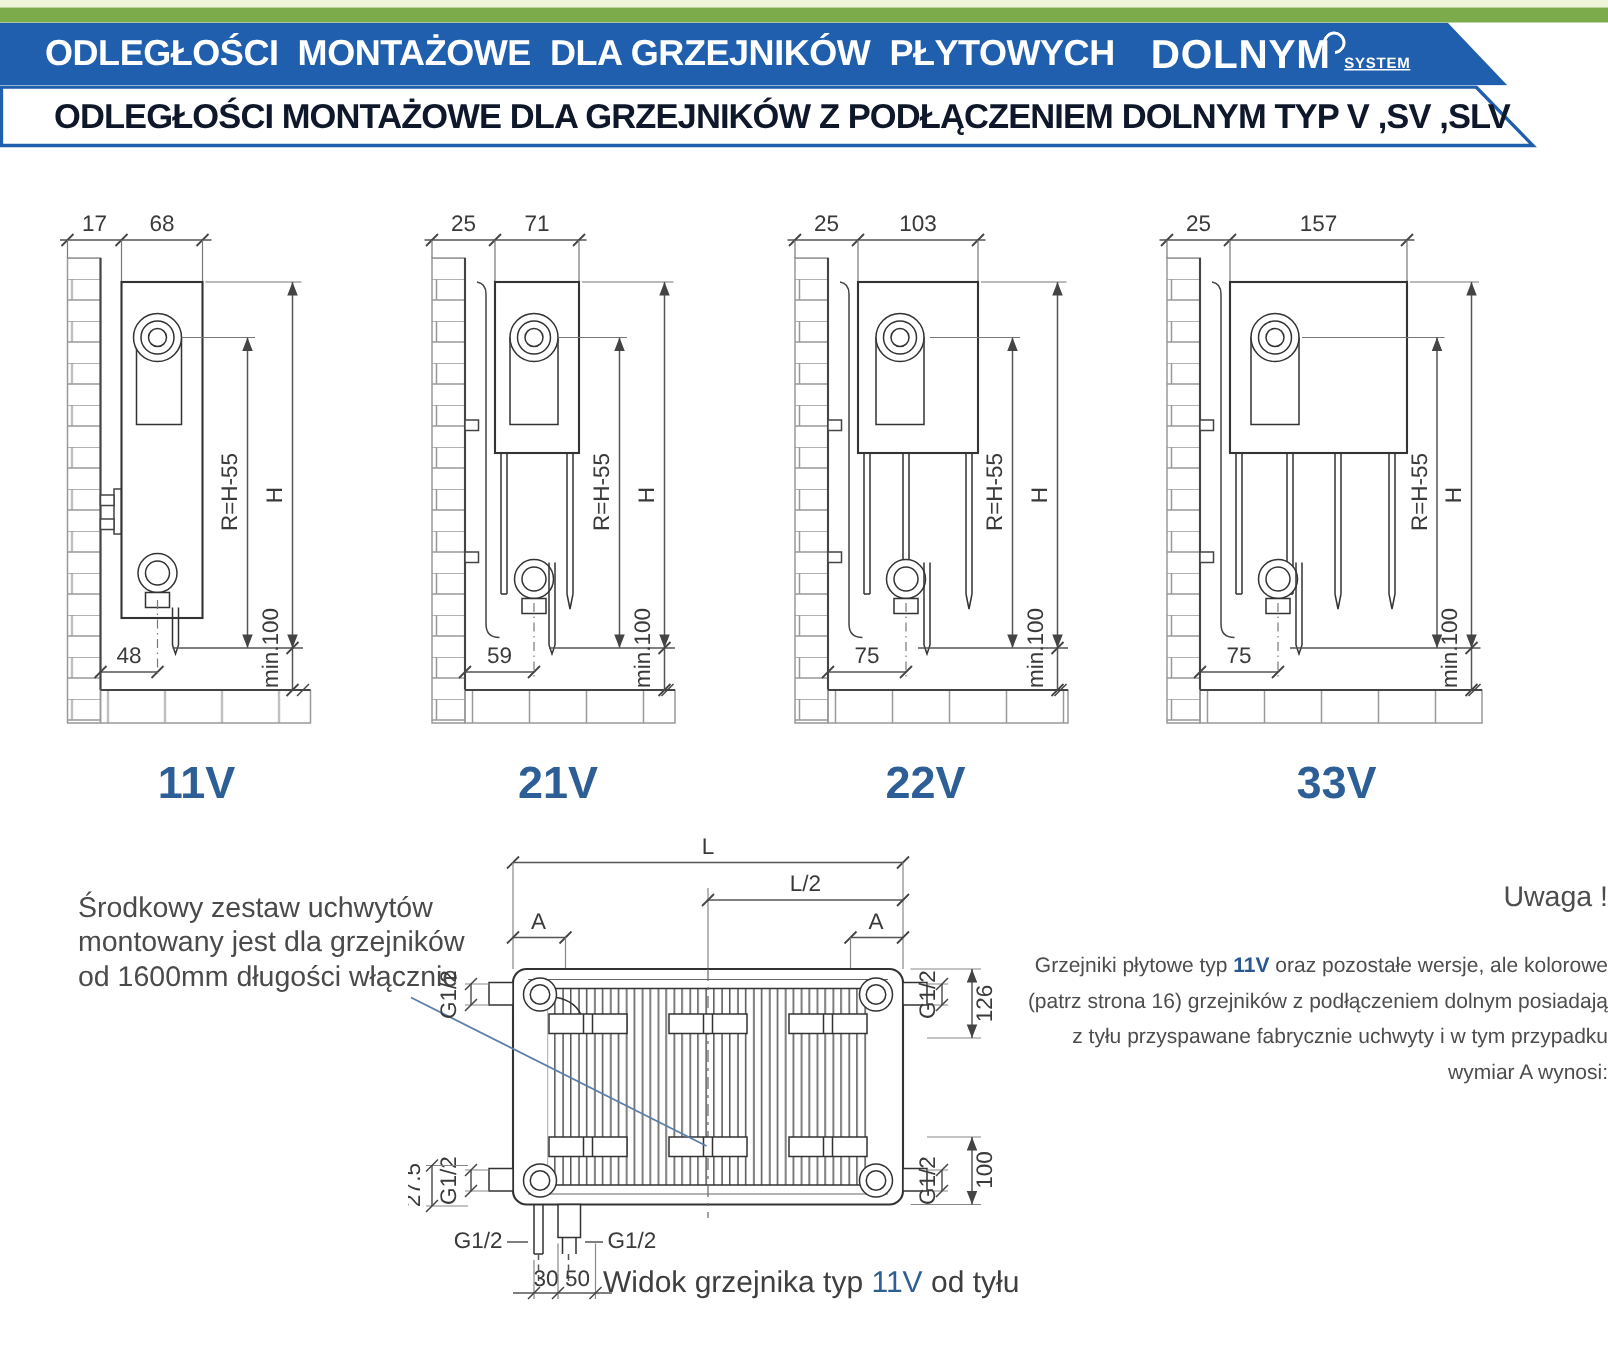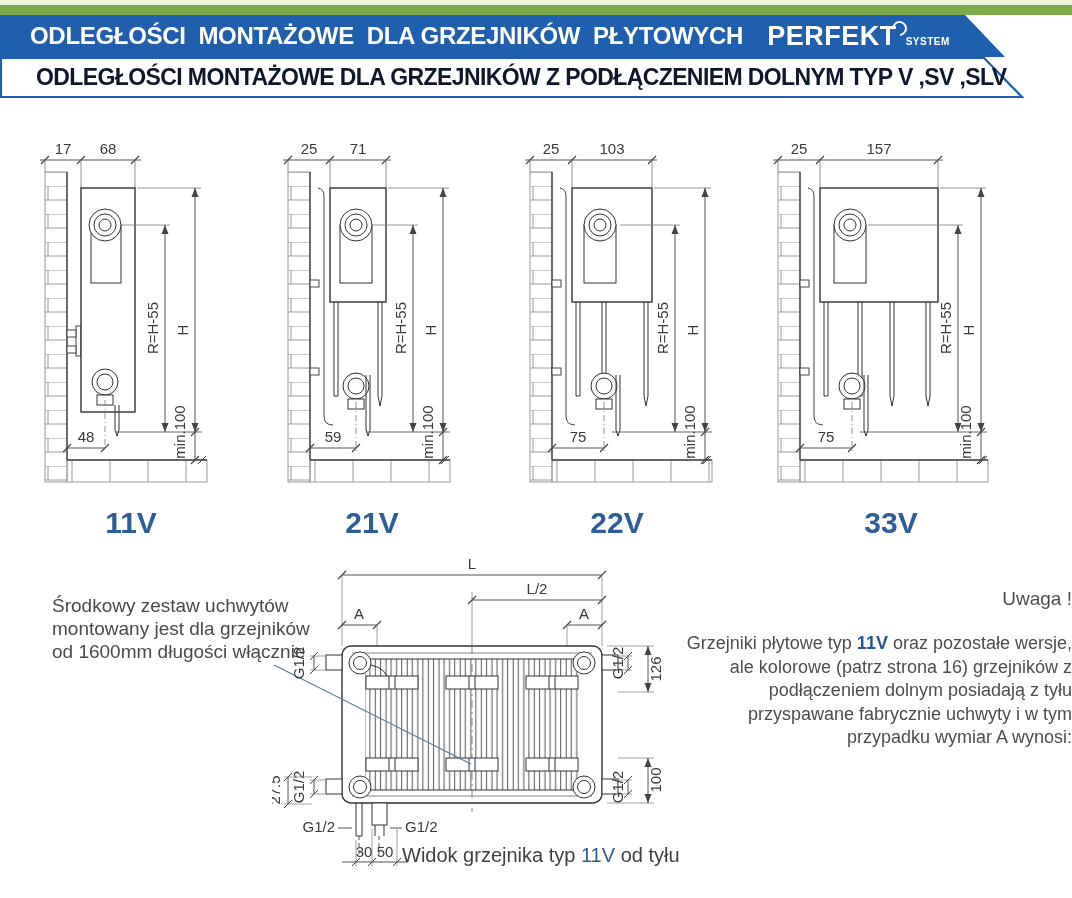--- a/index.html
+++ b/index.html
@@ -10,51 +10,51 @@
   .strip-green{position:absolute;left:0;top:5px;width:1072px;height:10px;background:#7cab4c;}
   .banner-blue{position:absolute;left:0;top:15px;width:1006px;height:42px;background:#1f5fad;
                clip-path:polygon(0 0,965px 0,1005px 100%,0 100%);
                display:flex;align-items:center;padding-left:30px;box-sizing:border-box;}
   .banner-blue .t1{color:#fff;font-weight:bold;font-size:24px;white-space:pre;letter-spacing:-0.3px;}
   .logo-wrap{display:inline-flex;align-items:baseline;margin-left:24px;color:#fff;}
   .logo-main{font-weight:bold;font-size:27px;letter-spacing:0.5px;}
   .logo-mark{position:relative;top:-9px;width:11px;height:11px;border:2.5px solid #fff;
              border-bottom-color:transparent;border-radius:50%;transform:rotate(40deg);
              margin:0 -1px 0 -5px;}
-  .logo-sub{font-size:10px;font-weight:bold;letter-spacing:0.5px;}
+  .logo-sub{font-size:10px;font-weight:bold;letter-spacing:0.5px;text-decoration:underline;}
   .banner-white-shape{position:absolute;left:0;top:57px;}
   .banner-white-text{position:absolute;left:36px;top:64px;width:950px;color:#0f172a;
                      font-weight:bold;font-size:23px;letter-spacing:-0.6px;white-space:nowrap;}
   
   .diag{position:absolute;top:130px;}
   svg text{font-family:"Liberation Sans",sans-serif;font-size:15px;fill:#3a3a3a;}
   .type-label{position:absolute;top:506px;width:100px;text-align:center;color:#2d5f96;
               font-weight:bold;font-size:30px;}
   
   .note-left{position:absolute;left:52px;top:594px;font-size:19px;line-height:23px;color:#4a4a4a;}
   .rear{position:absolute;left:272px;top:552px;}
   .caption{position:absolute;left:402px;top:844px;font-size:20px;color:#3f3f3f;}
   .note-right{position:absolute;left:678px;top:588px;width:394px;color:#4d4d4d;text-align:right;}
   .note-right .head{font-size:19px;margin-bottom:22px;}
-  .note-right .para{font-size:18px;line-height:23.5px;}
+  .note-right .para{font-size:14px;line-height:23.5px;}
   .note-right .ln{font-size:19px;margin-top:11px;}
   .hl{color:#27588f;font-weight:bold;}
   .blue-type{color:#2d5f96;}
 </style>
 </head>
 <body>
 
 <div id="page">
 
   <div class="strip-pale"></div>
   <div class="strip-green"></div>
   <div class="banner-blue">
     <span class="t1">ODLEGŁOŚCI  MONTAŻOWE  DLA GRZEJNIKÓW  PŁYTOWYCH</span>
     <span class="logo-wrap">
-      <span class="logo-main">PERFEKT</span>
+      <span class="logo-main">DOLNYM</span>
       <span class="logo-mark"></span>
       <span class="logo-sub">SYSTEM</span>
     </span>
   </div>
   <svg class="banner-white-shape" width="1040" height="42" viewBox="0 0 1040 42">
     <path d="M1 1 H984 L1022 40 H1 Z" fill="#ffffff" stroke="#1f5fad" stroke-width="2.2"></path>
   </svg>
   <div class="banner-white-text">ODLEGŁOŚCI MONTAŻOWE DLA GRZEJNIKÓW Z PODŁĄCZENIEM DOLNYM TYP V ,SV ,SLV</div>
 
   <svg class="diag" style="left:15px" width="245" height="422" viewBox="0 0 245 422">

